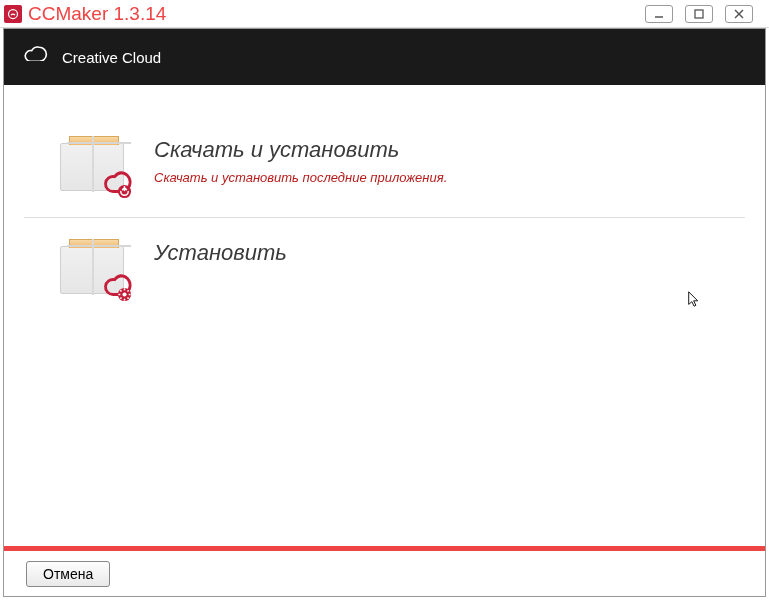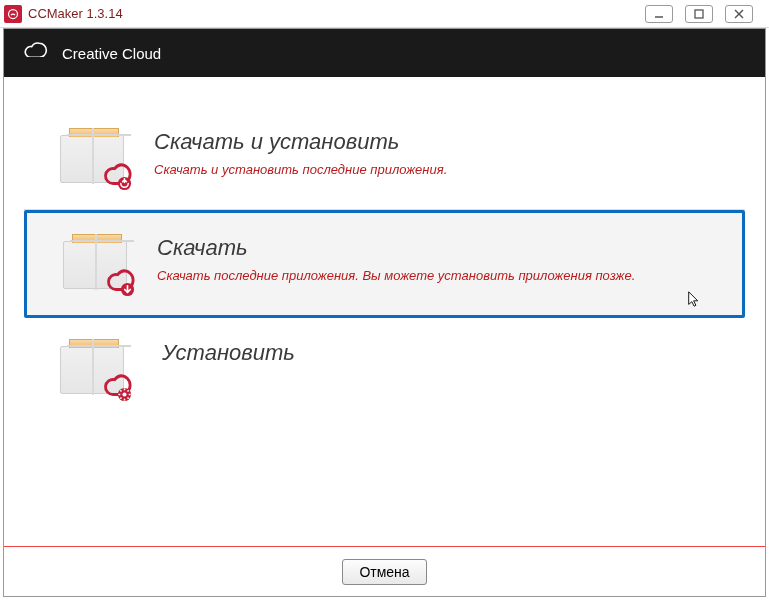--- a/index.html
+++ b/index.html
@@ -1,26 +1,26 @@
 <!DOCTYPE html>
 <html><head>
   <meta charset="utf-8">
   <style>
     * { margin: 0; padding: 0; box-sizing: border-box; }
     body { font-family: "Segoe UI", Arial, sans-serif; width: 769px; height: 600px; background: #fff; overflow: hidden; }
 
     .titlebar { height: 28px; display: flex; align-items: center; padding: 0 4px; background: #fff; border-bottom: 1px solid #ddd; }
     .titlebar .app-icon { width: 18px; height: 18px; background: #c41e3a; border-radius: 2px; margin-right: 6px; display: flex; align-items: center; justify-content: center; }
     .titlebar .app-icon svg { width: 12px; height: 12px; }
-    .titlebar .title { font-size: 13px; color: #7f1d1d; flex: 1; }
+    .titlebar .title { font-size: 19px; color: #ef4444; flex: 1; }
     .win-controls { display: flex; gap: 12px; margin-right: 12px; }
     .win-btn { width: 28px; height: 18px; border: 1px solid #9a9a9a; border-radius: 3px; display: flex; align-items: center; justify-content: center; cursor: pointer; font-family: Arial; font-size: 12px; color: #555; }
 
     .window { border: 1px solid #999; height: 569px; margin: 0 3px 3px 3px; display: flex; flex-direction: column; background: #fff; }
-    .header { background: #1a1a1a; color: #fff; height: 48px; display: flex; align-items: center; padding: 0 18px; gap: 14px; }
+    .header { background: #1a1a1a; color: #fff; height: 56px; display: flex; align-items: center; padding: 0 18px; gap: 14px; }
     .header .cc-icon { width: 26px; height: 26px; }
     .header .hdr-title { font-size: 15px; font-weight: 500; }
 
     .main { flex: 1; padding: 30px 20px 0 20px; overflow: auto; }
 
     .option-row { display: flex; align-items: flex-start; padding: 22px 30px; border-bottom: 1px solid #ddd; cursor: pointer; font-style: italic; }
     .option-row:last-of-type { border-bottom: none; }
     .option-row.selected { border: 3px solid #0b6cbe; background: #f4f4f4; border-radius: 2px; }
     .option-row.selected + .option-row { border-top: none; gap: 8px; }
     .option-row:first-of-type { border-top: none; }
@@ -31,21 +31,21 @@
     .box-line { position: absolute; top: -8px; left: 31px; width: 2px; height: 56px; background: #d9d9d9; }
     .box-line2 { position: absolute; top: -2px; left: 6px; width: 64px; height: 2px; background: #d6d6d6; }
 
     .badge { position: absolute; bottom: -4px; right: -2px; width: 30px; height: 30px; display: flex; align-items: center; justify-content: center; }
     .badge svg { width: 30px; height: 30px; }
 
     .opt-text { flex: 1; }
     .opt-title { font-size: 22px; color: #3a3a3a; margin-bottom: 6px; font-weight: 400; }
     .opt-desc { font-size: 13px; color: #b91c1c; line-height: 1.35; }
 
-    .footer { height: 50px; border-top: 1px solid #ef4444; display: flex; align-items: center; justify-content: center; padding: 0 22px; }
+    .footer { height: 50px; border-top: 5px solid #ef4444; display: flex; align-items: center; justify-content: flex-start; padding: 0 22px; }
     .btn { padding: 4px 16px; font-size: 14px; border: 1px solid #888; border-radius: 3px; background: linear-gradient(#fdfdfd,#e9e9e9); cursor: pointer; }
 
     .cursor { position: absolute; left: 686px; top: 290px; width: 18px; height: 18px; pointer-events: none; }
   </style>
 </head>
 <body>
 
 <div class="titlebar">
   <div class="app-icon">
     <svg viewBox="0 0 24 24">
@@ -97,39 +97,20 @@
               <circle cx="24" cy="24" r="7" fill="#c41e3a"></circle>
               <path d="M24 19v4M22 22l2-2 2 2M28 24a4 4 0 1 1-8 0" fill="none" stroke="#fff" stroke-width="1.6" stroke-linecap="round"></path>
             </svg>
           </div>
         </div>
         <div class="opt-text">
           <div class="opt-title">Скачать и установить</div>
           <div class="opt-desc">Скачать и установить последние приложения.</div>
         </div>
       </div>
-      <div class="option-row selected">
-        <div class="opt-icon">
-          <div class="box-shape">
-            <div class="box-line"></div>
-            <div class="box-line2"></div>
-          </div>
-          <div class="badge">
-            <svg viewBox="0 0 32 32">
-              <path d="M20 4a10 10 0 0 1 0 20H12a8 8 0 1 1 1.5-15.8A10 10 0 0 1 20 4z" fill="none" stroke="#c41e3a" stroke-width="3"></path>
-              <circle cx="24" cy="24" r="7" fill="#c41e3a"></circle>
-              <path d="M24 20v6M21 24l3 3 3-3" fill="none" stroke="#fff" stroke-width="1.8" stroke-linecap="round" stroke-linejoin="round"></path>
-            </svg>
-          </div>
-        </div>
-        <div class="opt-text">
-          <div class="opt-title">Скачать</div>
-          <div class="opt-desc">Скачать последние приложения. Вы можете установить приложения позже.</div>
-        </div>
-      </div>
       <div class="option-row">
         <div class="opt-icon">
           <div class="box-shape">
             <div class="box-line"></div>
             <div class="box-line2"></div>
           </div>
           <div class="badge">
             <svg viewBox="0 0 32 32">
               <path d="M20 4a10 10 0 0 1 0 20H12a8 8 0 1 1 1.5-15.8A10 10 0 0 1 20 4z" fill="none" stroke="#c41e3a" stroke-width="3"></path>
               <circle cx="24" cy="24" r="7" fill="#c41e3a"></circle>

